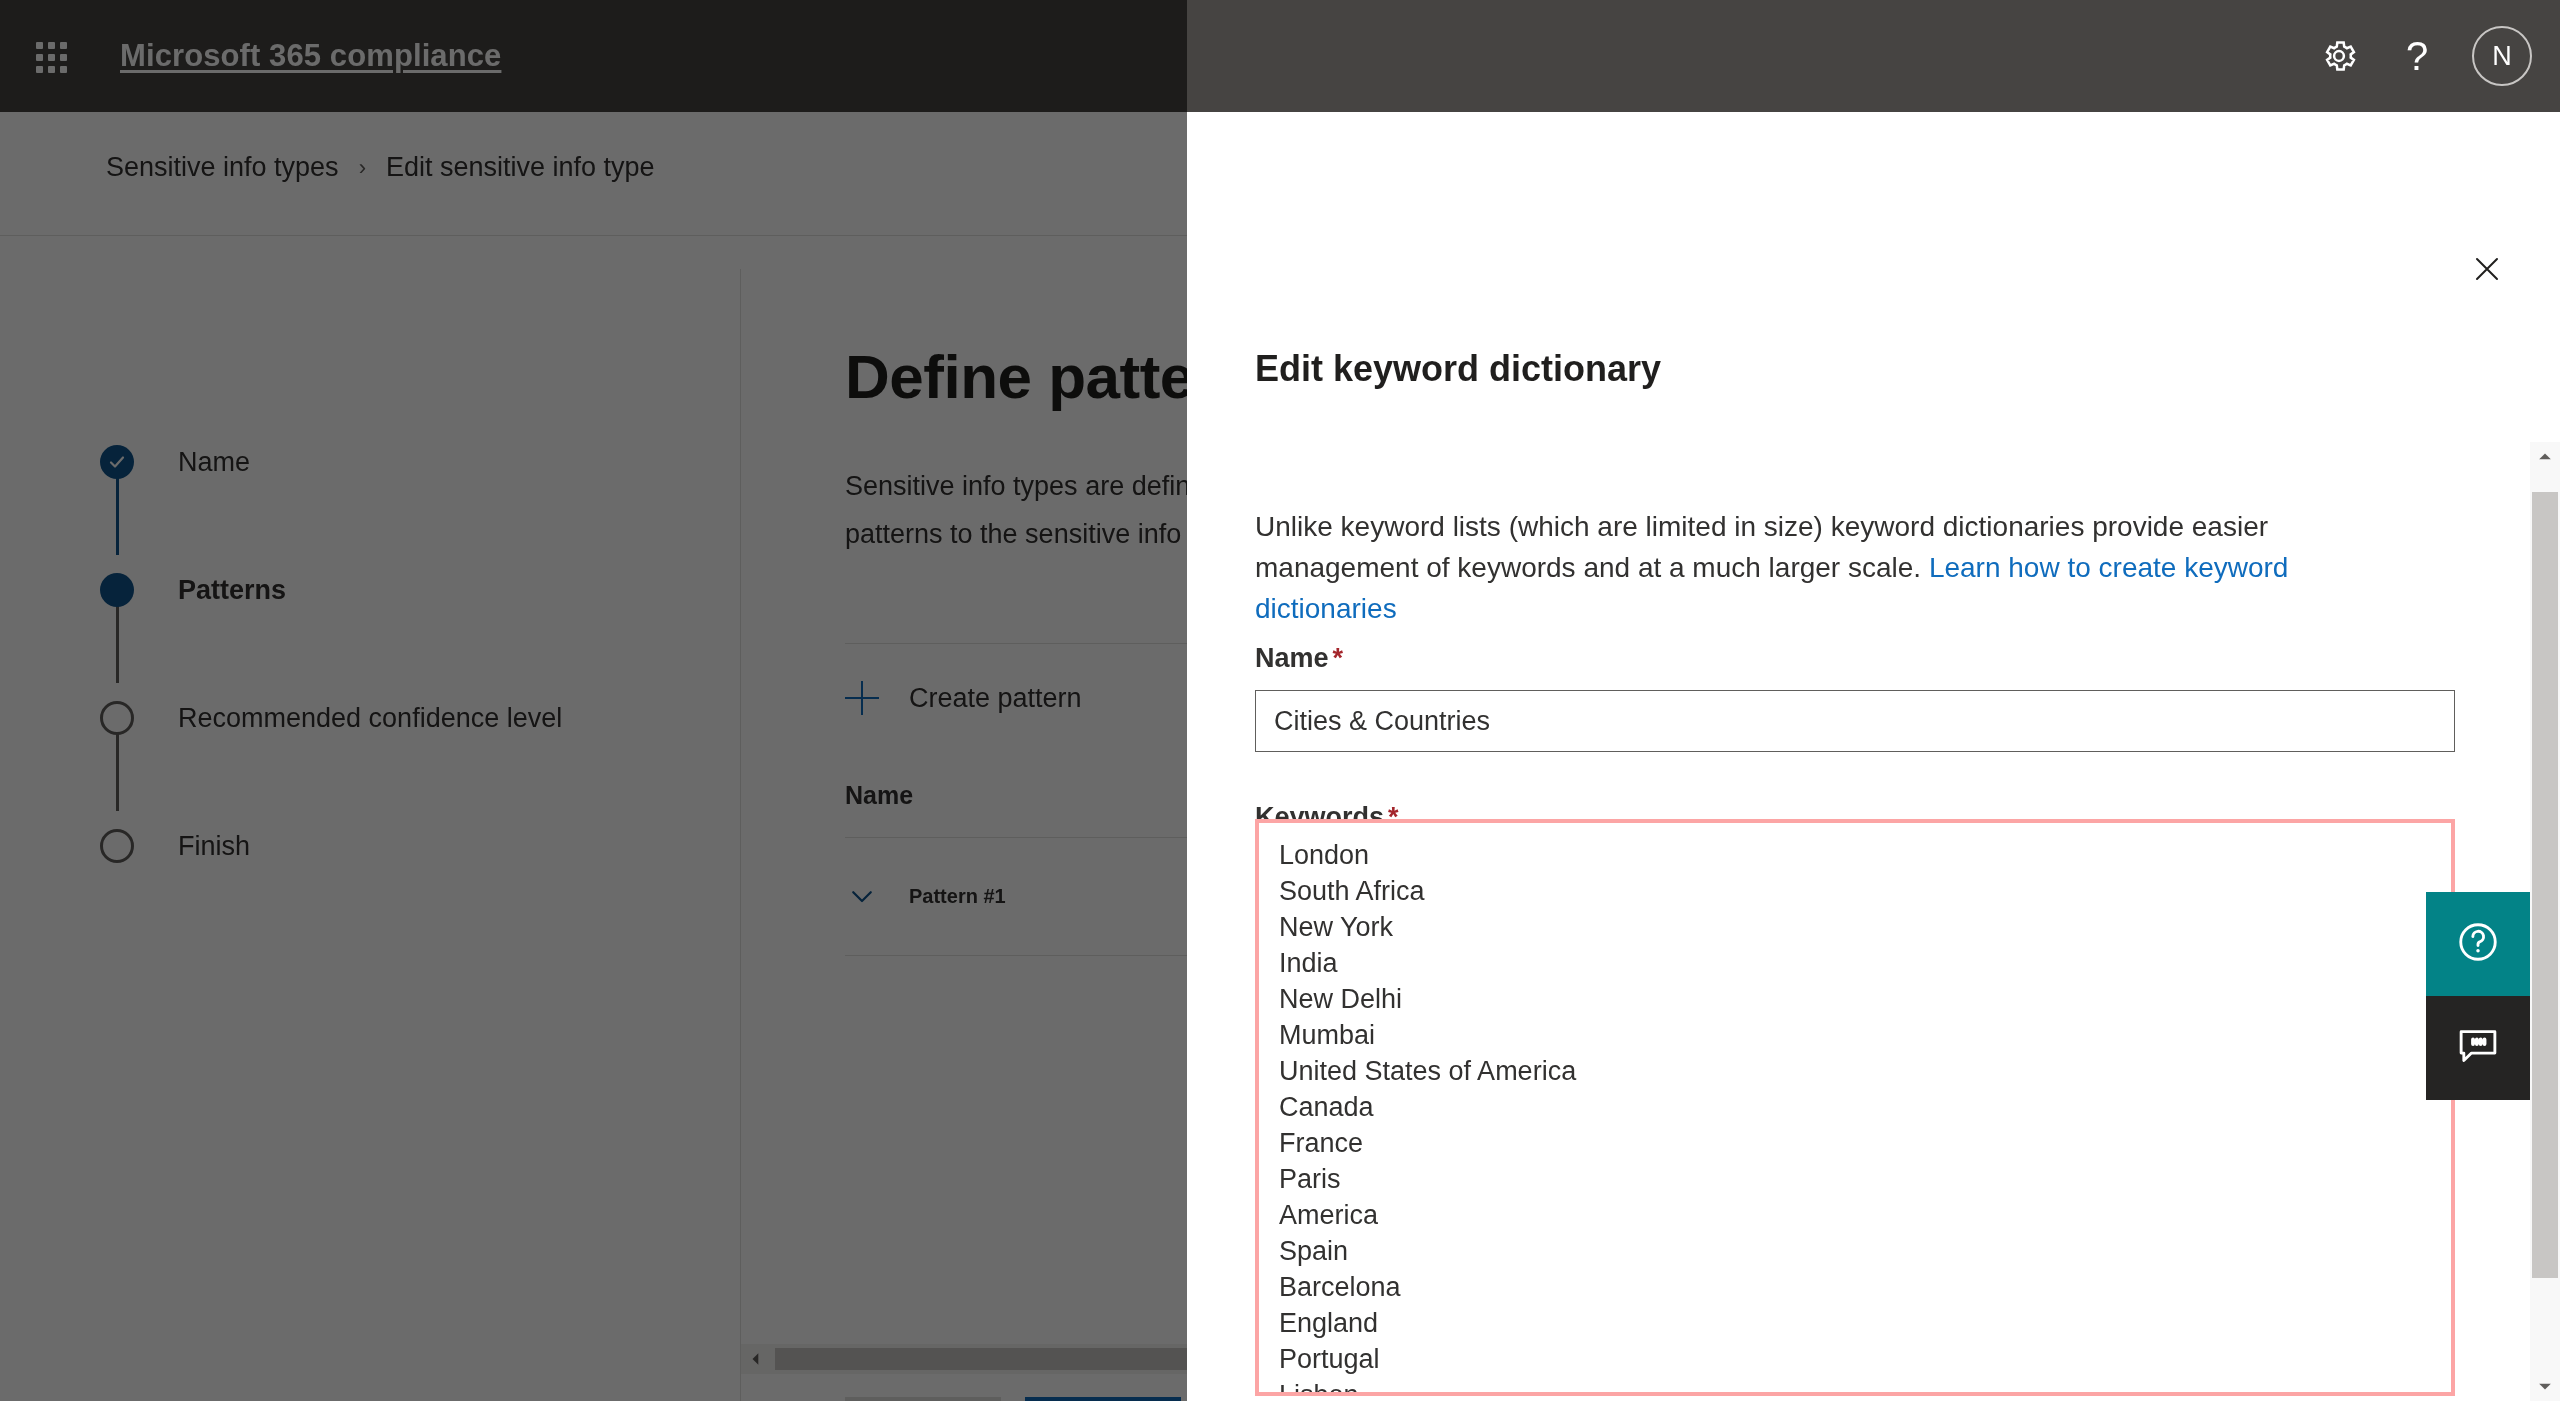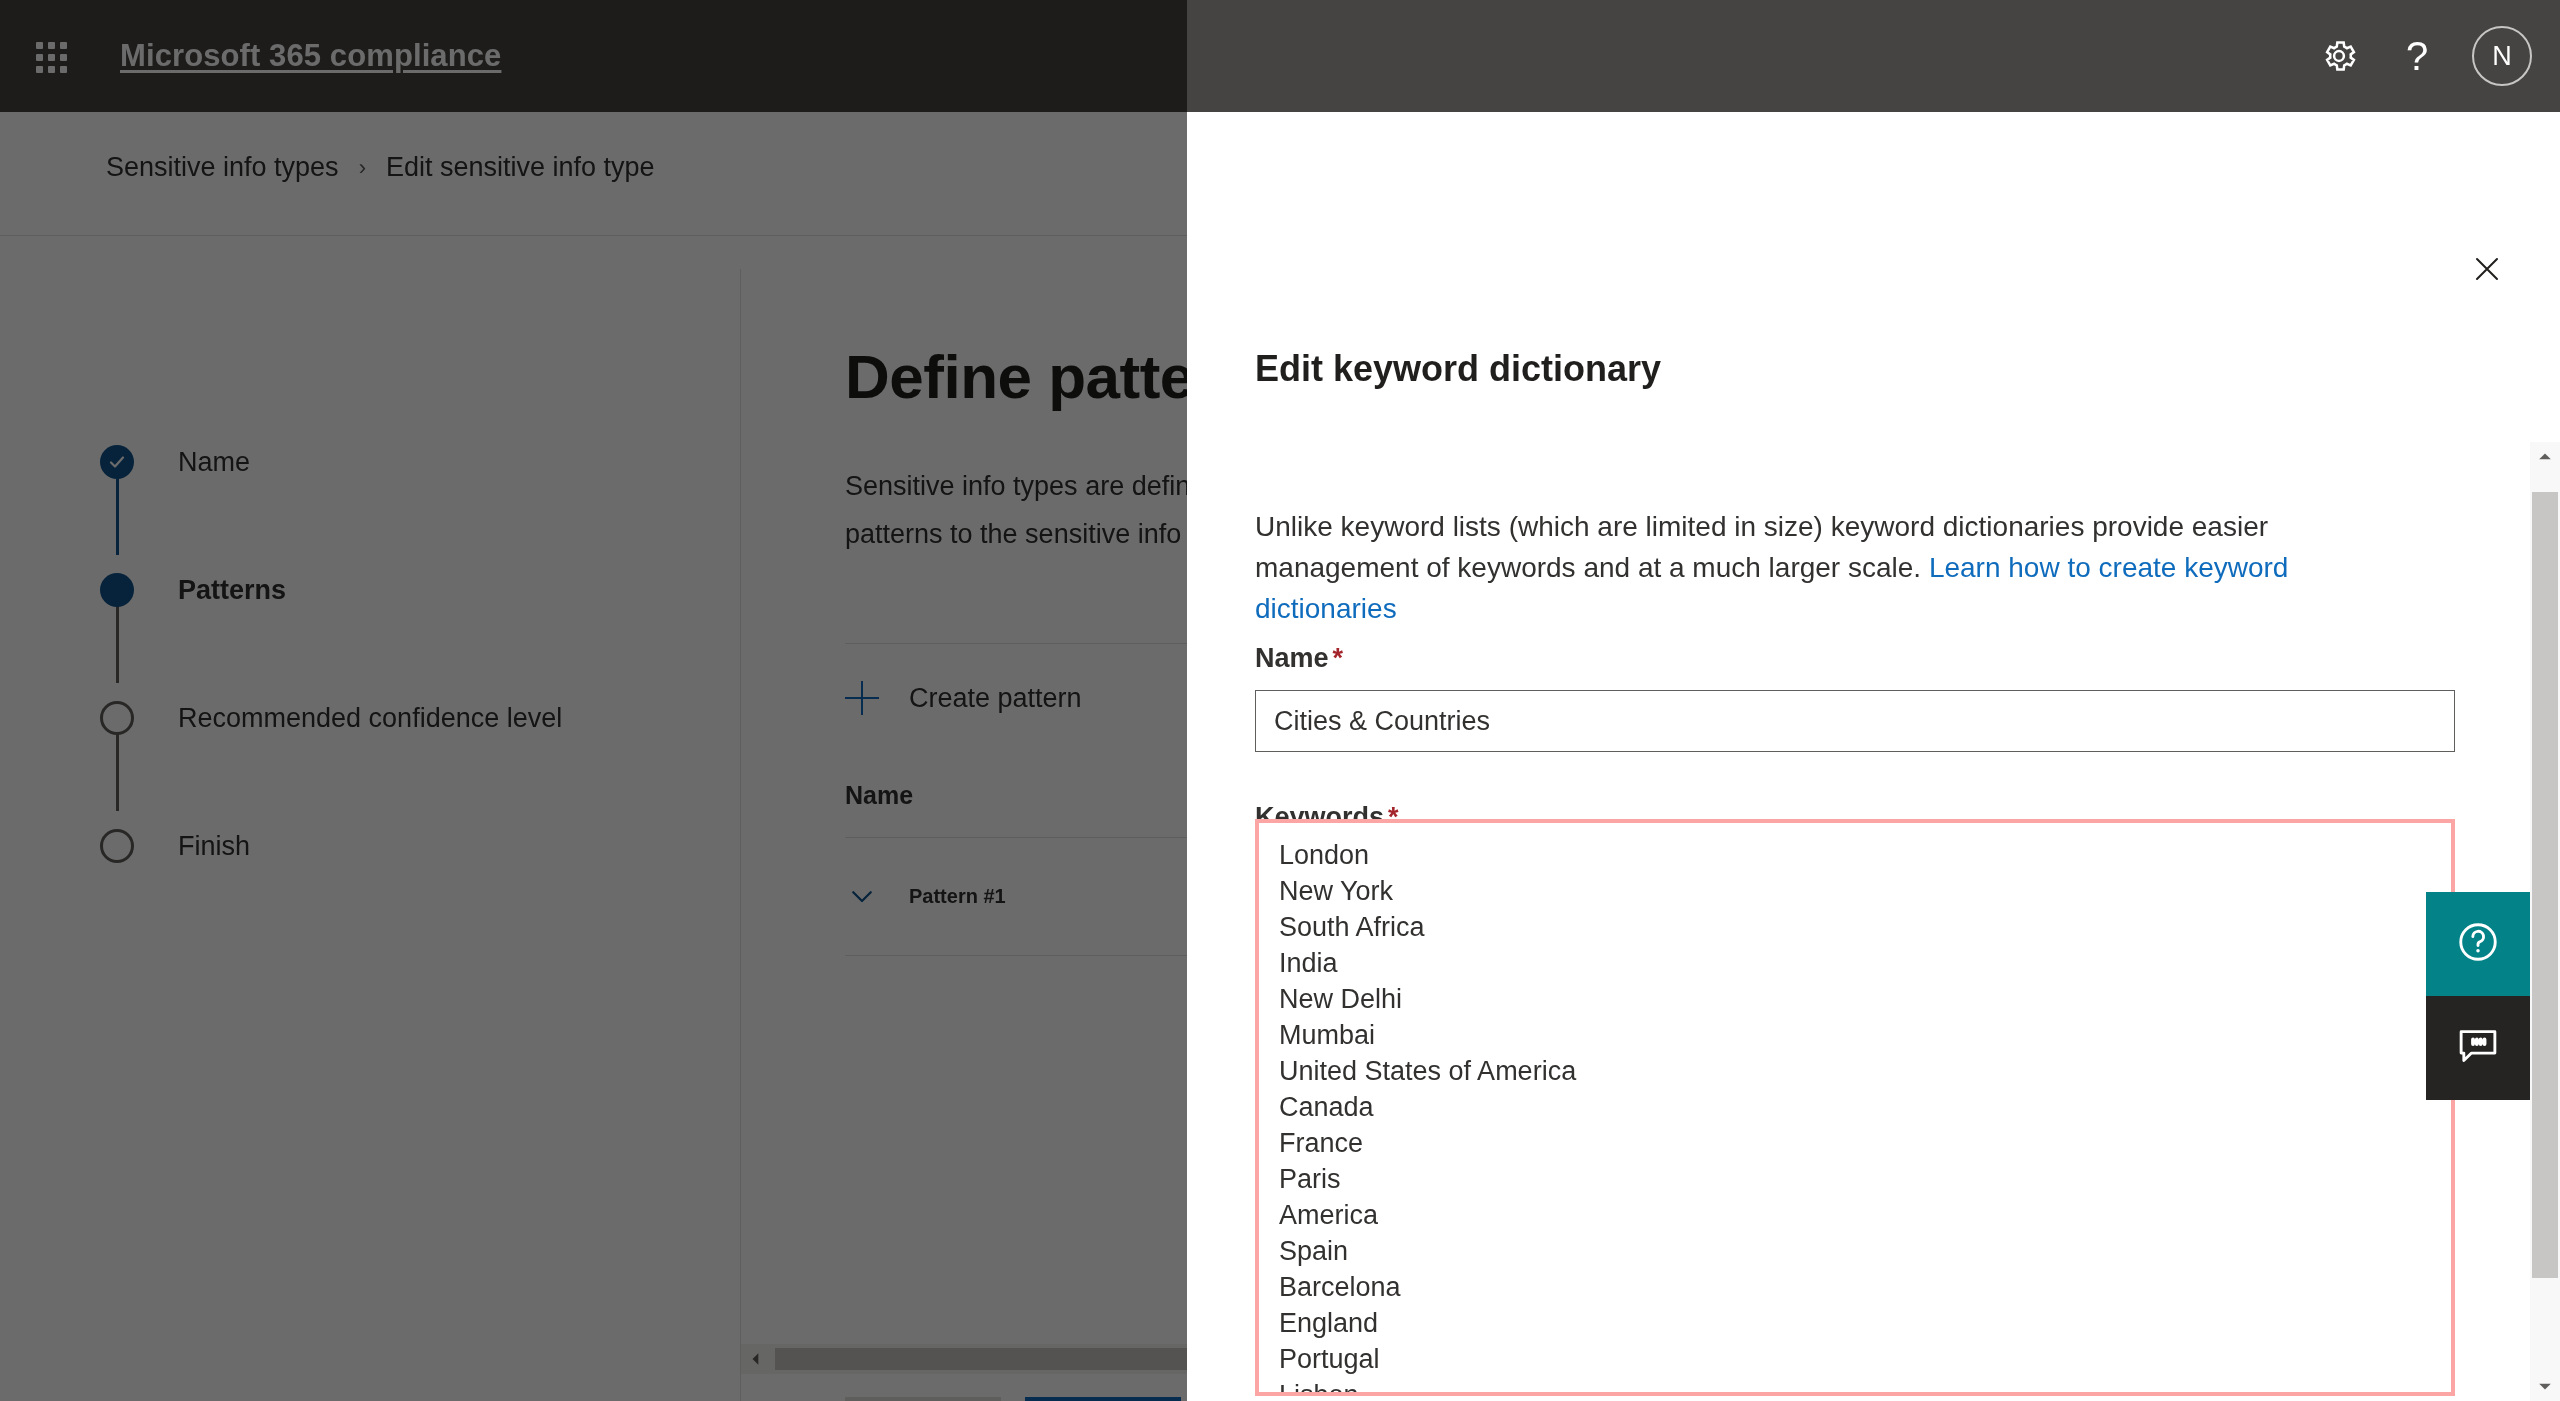--- a/index.html
+++ b/index.html
@@ -560,22 +560,22 @@
       <span>Name</span><span class="req">*</span>
     </div>
     <input class="name-input" type="text" value="Cities &amp; Countries" style="">
 
     <div class="field-label label-keywords">
       <span>Keywords</span><span class="req">*</span>
     </div>
 
     <div class="kw-box" id="kw-box">
         <div class="kw-line">London</div>
+        <div class="kw-line">South Africa</div>
         <div class="kw-line">New York</div>
-        <div class="kw-line">South Africa</div>
         <div class="kw-line">India</div>
         <div class="kw-line">New Delhi</div>
         <div class="kw-line">Mumbai</div>
         <div class="kw-line">United States of America</div>
         <div class="kw-line">Canada</div>
         <div class="kw-line">France</div>
         <div class="kw-line">Paris</div>
         <div class="kw-line">America</div>
         <div class="kw-line">Spain</div>
         <div class="kw-line">Barcelona</div>

